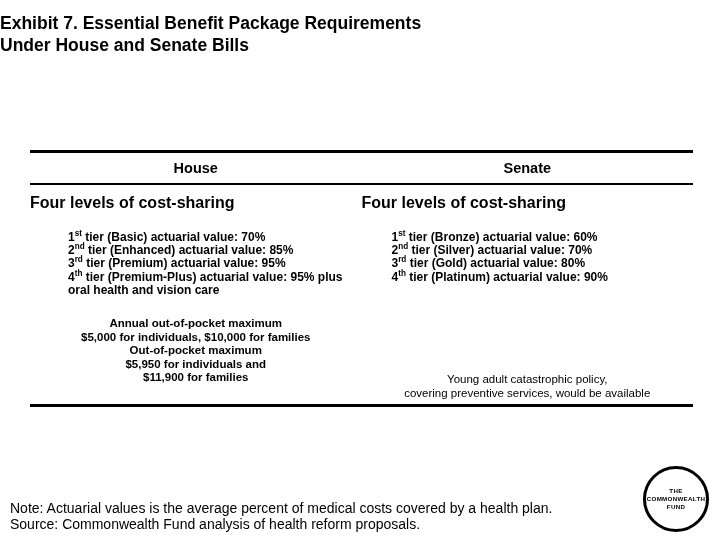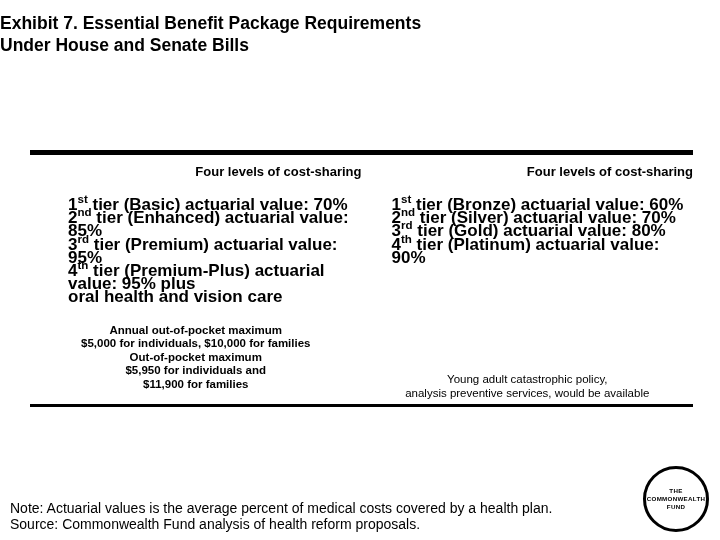--- a/index.html
+++ b/index.html
@@ -74,34 +74,34 @@
     font-weight: bold;
   }
 
   
   .subhead-row {
     display: flex;
     margin-top: 9px;
   }
   .subhead {
     width: 50%;
-    text-align: right;
-    font-size: 13px;
+    text-align: left;
+    font-size: 16px;
     font-weight: bold;
     box-sizing: border-box;
   }
 
   .tiers-row {
     display: flex;
     margin-top: 19px;
   }
   .tiers {
     width: 50%;
     box-sizing: border-box;
-    font-size: 17px;
+    font-size: 12px;
     font-weight: bold;
     line-height: 13.2px;
   }
   .tiers-house { padding-left: 38px; }
   .tiers-senate { padding-left: 30px; }
   .tier-line { display: block; white-space: pre-wrap; }
   sup {
     font-size: 0.68em;
     vertical-align: super;
     line-height: 0;
@@ -179,20 +179,24 @@
 
 <div class="title">
   <span class="title-line">Exhibit 7. Essential Benefit Package Requirements</span>
   <span class="title-line">Under House and Senate Bills</span>
 </div>
 
 <div class="table-wrap">
 
   <div class="rule-top"></div>
 
+  <div class="header-row">
+    <div class="col col-head">House</div>
+    <div class="col col-head">Senate</div>
+  </div>
 
   <div class="rule-mid"></div>
 
   <div class="subhead-row">
     <div class="subhead">Four levels of cost-sharing</div>
     <div class="subhead">Four levels of cost-sharing</div>
   </div>
 
   <div class="tiers-row">
     <div class="tiers tiers-house">
@@ -220,21 +224,21 @@
       <span class="oop-line">$5,950 for individuals and</span>
       <span class="oop-line">$11,900 for families</span>
     </div>
   </div>
 
 </div>
 
 <div class="catastrophic">
   <div class="catastrophic-inner">
     <span class="cat-line">Young adult catastrophic policy,</span>
-    <span class="cat-line">analysis preventive services, would be available</span>
+    <span class="cat-line">covering preventive services, would be available</span>
   </div>
 </div>
 
 <div class="rule-bottom"></div>
 
 <div class="footer">
   <span class="footer-line">Note: Actuarial values is the average percent of medical costs covered by a health plan.</span>
   <span class="footer-line">Source: Commonwealth Fund analysis of health reform proposals.</span>
 </div>
 

